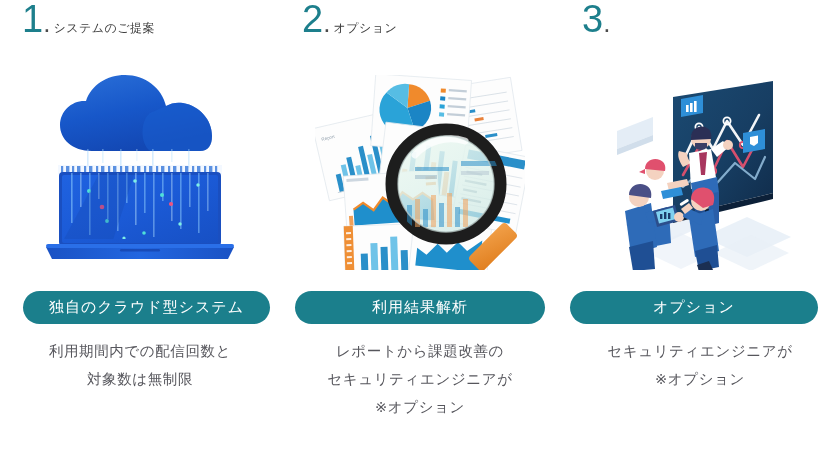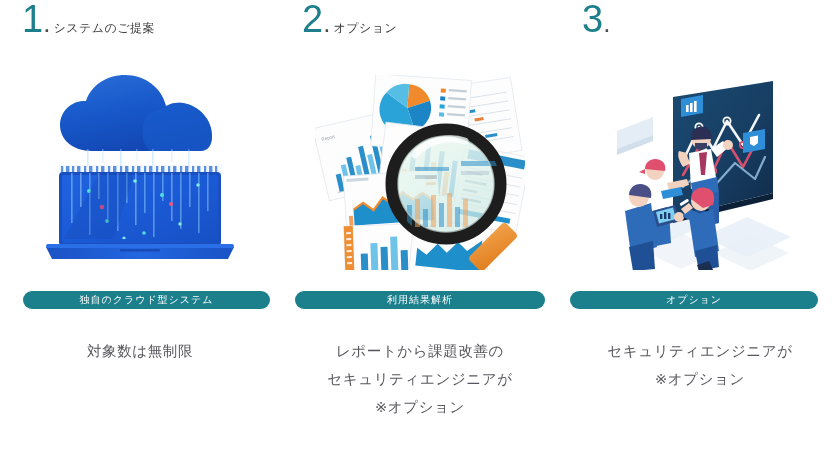--- a/index.html
+++ b/index.html
@@ -62,28 +62,28 @@
     display: flex;
     align-items: center;
     justify-content: center;
   }
   .illus svg { display: block; }
 
   
   .pill {
     position: absolute;
     top: 291px;
-    height: 18px;
+    height: 33px;
     border-radius: 17px;
     background: #1b7f8c;
     color: #ffffff;
     display: flex;
     align-items: center;
     justify-content: center;
-    font-size: 10px;
+    font-size: 15px;
     letter-spacing: 1px;
     white-space: nowrap;
   }
   .step1 .pill { left: 23px;  width: 247px; }
   .step2 .pill { left: 15px;  width: 250px; text-align: center; }
   .step3 .pill { left: 10px;  width: 248px; }
 
   
   .caption {
     position: absolute;
@@ -222,20 +222,21 @@
           <path d="M6 174 L194 174 L188 186 L12 186 Z" fill="url(#baseGrad)"></path>
           <rect x="6" y="171" width="188" height="4" rx="2" fill="#2a6fe8"></rect>
           <rect x="80" y="176" width="40" height="2.5" rx="1.2" fill="#1640a8" opacity="0.7"></rect>
         </g>
       </svg>
     </div>
 
     <div class="pill">独自のクラウド型システム</div>
 
     <div class="caption">
+      <span class="line">利用期間内での配信回数と</span>
       <span class="line">対象数は無制限</span>
     </div>
   </div>
 
   <div class="step step2">
     <div class="heading">
       <span class="step-num">2</span>
       <span class="step-dot">.</span>
       <span class="heading-text">オプション</span>
     </div>

